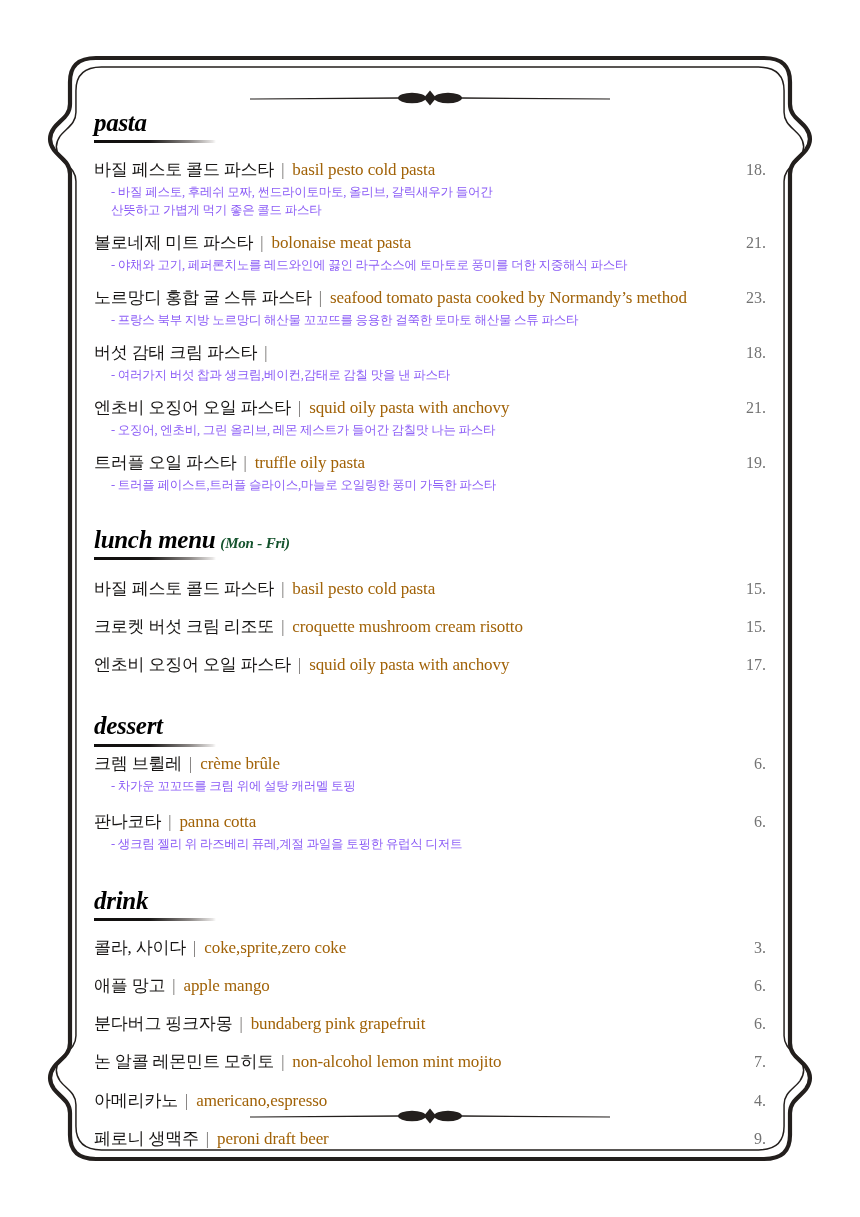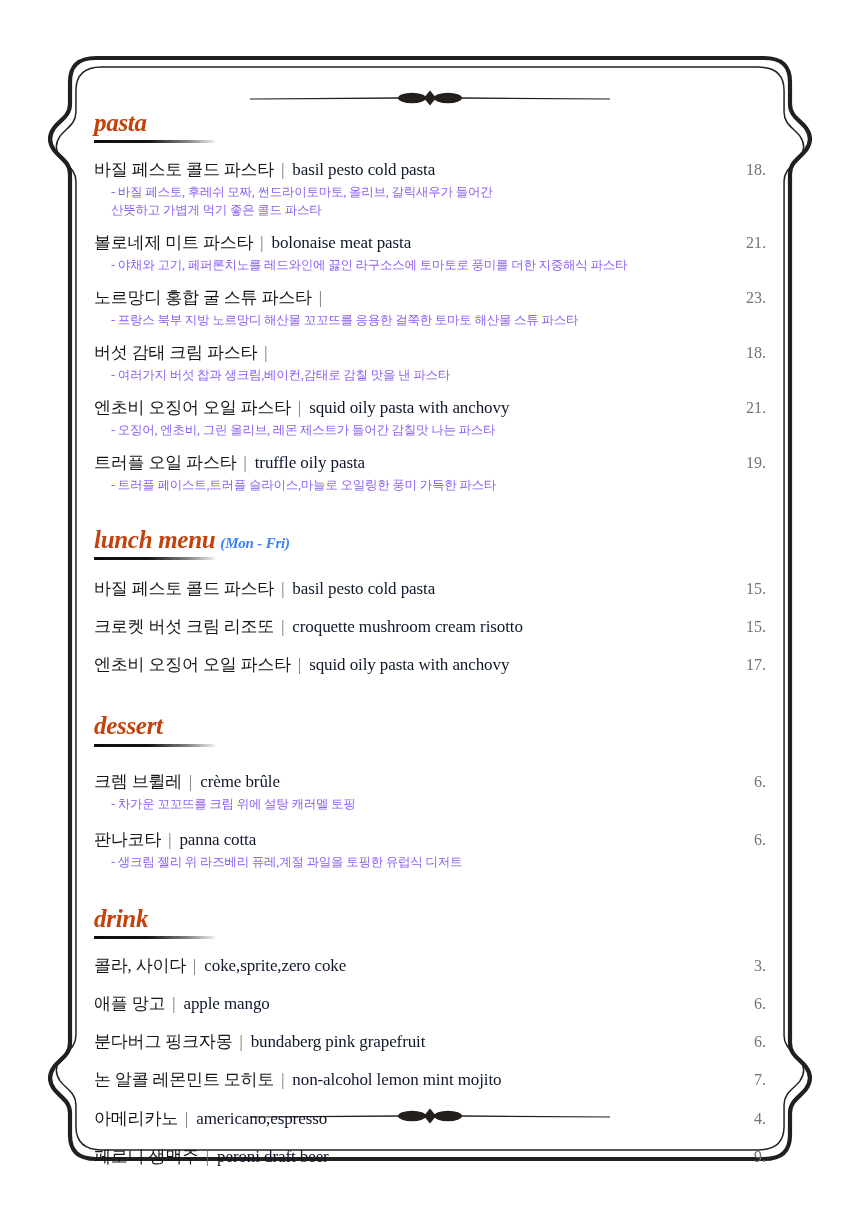--- a/index.html
+++ b/index.html
@@ -54,29 +54,29 @@
     margin: 0;
     padding: 0;
   }
   .section-title {
     font-style: italic;
     font-weight: bold;
     font-size: 25px;
     letter-spacing: -0.3px;
     line-height: 1.05;
     display: inline-block;
-    color: #c2410c;
+    color: #000000;
   }
   .section-sub {
     font-style: italic;
     font-weight: bold;
     font-size: 15px;
     margin-left: 5px;
     letter-spacing: -0.2px;
-    color: #3b82f6;
+    color: #14532d;
   }
   .head-rule {
     display: block;
     width: 122px;
     height: 3px;
     margin-top: 4px;
     background: linear-gradient(to right, #100e0d 0%, #171514 45%, #8b8785 78%, #e6e4e3 97%, #ffffff 100%);
   }
 
   
@@ -106,42 +106,42 @@
   .name-sep {
     font-size: 16px;
     color: #6d6a68;
     margin: 0 8px 0 7px;
     font-weight: 300;
   }
   .name-en {
     font-size: 17px;
     line-height: 1.6;
     letter-spacing: -0.1px;
-    color: #0f172a;
+    color: #a16207;
   }
   .price {
     font-size: 16px;
     color: #737373;
     padding-left: 12px;
     white-space: nowrap;
   }
   .desc {
     margin: 1px 0 0 17px;
     font-size: 12.5px;
     line-height: 1.42;
     color: #8b5cf6;
     letter-spacing: -0.25px;
     max-width: 620px;
   }
 
   
   .section.pasta .item { margin-bottom: 9px; }
   .section.lunch .items { margin-top: 15px; }
   .section.lunch .item { margin-bottom: 11px; }
-  .section.dessert .items { margin-top: 21px; }
+  .section.dessert .items { margin-top: 3px; }
   .section.dessert .item { margin-bottom: 12px; }
   .section.drink .items { margin-top: 13px; }
   .section.drink .item { margin-bottom: 11px; }
 
   .section.lunch { margin-top: 32px; }
   .section.dessert { margin-top: 35px; }
   .section.drink { margin-top: 34px; }
 </style>
 </head>
 <body>
@@ -233,20 +233,21 @@
           <span class="price">21.</span>
         </div>
         <div class="desc">- 야채와 고기, 페퍼론치노를 레드와인에 끓인 라구소스에 토마토로 풍미를 더한 지중해식 파스타</div>
       </div>
 
       <div class="item">
         <div class="item-line">
           <span class="item-names">
             <span class="name-ko">노르망디 홍합 굴 스튜 파스타</span>
             <span class="name-sep">|</span>
+            <span class="name-en">seafood tomato pasta cooked by Normandy’s method</span>
           </span>
           <span class="price">23.</span>
         </div>
         <div class="desc">- 프랑스 북부 지방 노르망디 해산물 꼬꼬뜨를 응용한 걸쭉한 토마토 해산물 스튜 파스타</div>
       </div>
 
       <div class="item">
         <div class="item-line">
           <span class="item-names">
             <span class="name-ko">버섯 감태 크림 파스타</span>

